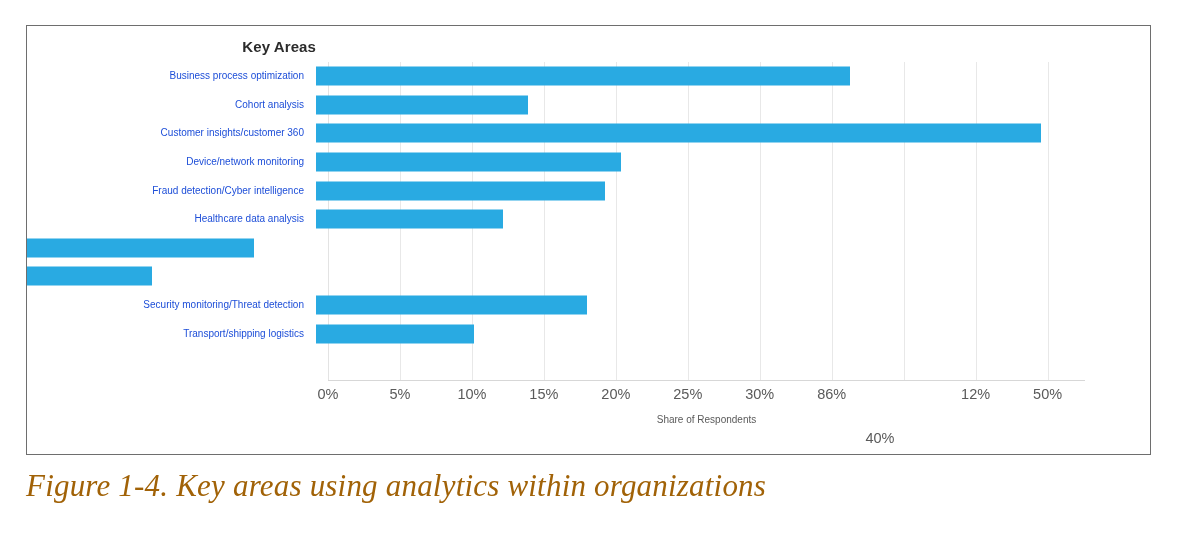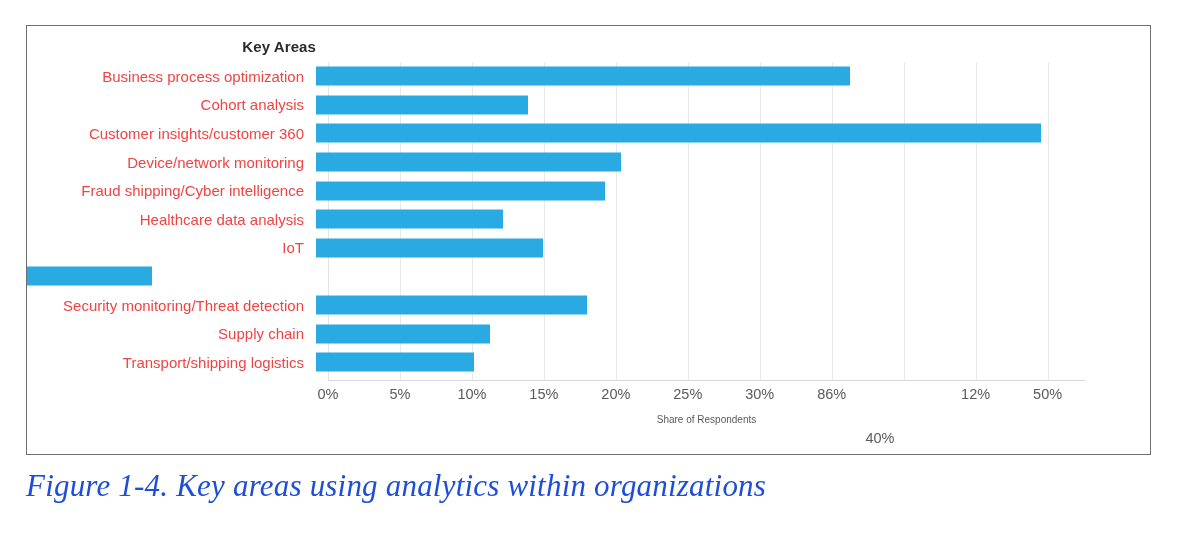--- a/index.html
+++ b/index.html
@@ -66,22 +66,22 @@
     height: 28.6px;
     display: flex;
     align-items: center;
   }
   .cat-label {
     width: 289px;
     flex: 0 0 289px;
     text-align: right;
     padding-right: 12px;
     box-sizing: border-box;
-    font-size: 15px;
-    color: #ef4444;
+    font-size: 10px;
+    color: #1d4ed8;
     white-space: nowrap;
     line-height: 1;
   }
   .bar-cell {
     position: relative;
     flex: 1 1 auto;
     height: 100%;
   }
   .bar {
     position: absolute;
@@ -150,21 +150,21 @@
   }
 
   
   .caption {
     position: absolute;
     left: 26px;
     top: 468px;
     font-family: "Liberation Serif", serif;
     font-style: italic;
     font-size: 31px;
-    color: #1d4ed8;
+    color: #a16207;
     white-space: nowrap;
     letter-spacing: .2px;
   }
 </style>
 </head>
 <body>
 
 <div id="figure">
 
   <div class="chart-frame">
@@ -206,52 +206,45 @@
               <div class="bar" title="Customer insights/customer 360: 50.4%" style="width: 725.338px; background: rgb(41, 170, 226);"></div>
             </div>
           </div>
           <div class="row">
             <div class="cat-label">Device/network monitoring</div>
             <div class="bar-cell">
               <div class="bar" title="Device/network monitoring: 21.2%" style="width: 305.103px; background: rgb(41, 170, 226);"></div>
             </div>
           </div>
           <div class="row">
-            <div class="cat-label">Fraud shipping/Cyber intelligence</div>
+            <div class="cat-label">Fraud detection/Cyber intelligence</div>
             <div class="bar-cell">
               <div class="bar" title="Fraud detection/Cyber intelligence: 20.1%" style="width: 289.272px; background: rgb(41, 170, 226);"></div>
             </div>
           </div>
           <div class="row">
             <div class="cat-label">Healthcare data analysis</div>
             <div class="bar-cell">
               <div class="bar" title="Healthcare data analysis: 13.0%" style="width: 187.091px; background: rgb(41, 170, 226);"></div>
             </div>
           </div>
           <div class="row">
-            <div class="cat-label">IoT</div>
             <div class="bar-cell">
               <div class="bar" title="IoT: 15.8%" style="width: 227.388px; background: rgb(41, 170, 226);"></div>
             </div>
           </div>
           <div class="row">
             <div class="bar-cell">
               <div class="bar" title="Other: 8.7%" style="width: 125.207px; background: rgb(41, 170, 226);"></div>
             </div>
           </div>
           <div class="row">
             <div class="cat-label">Security monitoring/Threat detection</div>
             <div class="bar-cell">
               <div class="bar" title="Security monitoring/Threat detection: 18.8%" style="width: 270.563px; background: rgb(41, 170, 226);"></div>
-            </div>
-          </div>
-          <div class="row">
-            <div class="cat-label">Supply chain</div>
-            <div class="bar-cell">
-              <div class="bar" title="Supply chain: 12.1%" style="width: 174.139px; background: rgb(41, 170, 226);"></div>
             </div>
           </div>
           <div class="row">
             <div class="cat-label">Transport/shipping logistics</div>
             <div class="bar-cell">
               <div class="bar" title="Transport/shipping logistics: 11.0%" style="width: 158.308px; background: rgb(41, 170, 226);"></div>
             </div>
           </div>
         </div>
 

